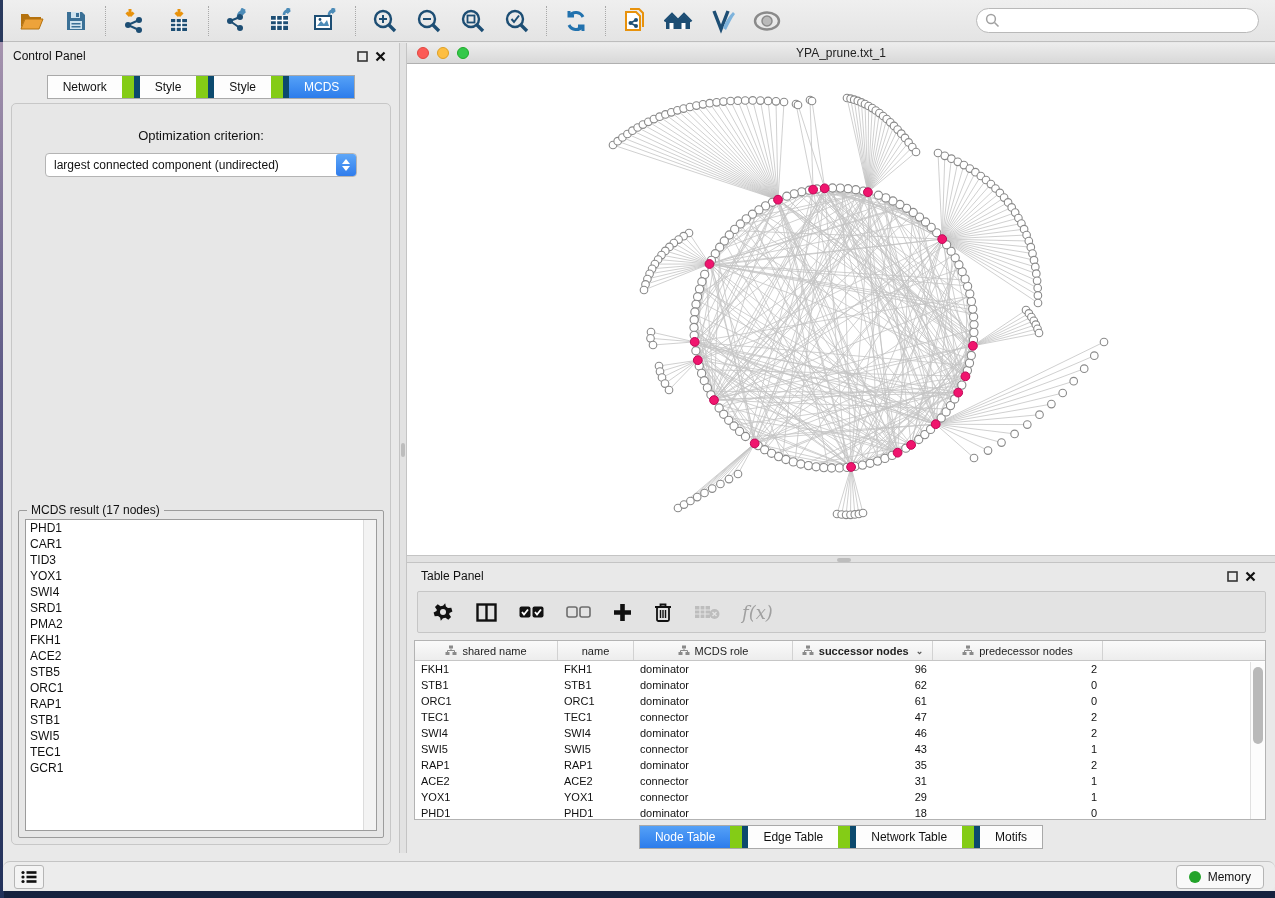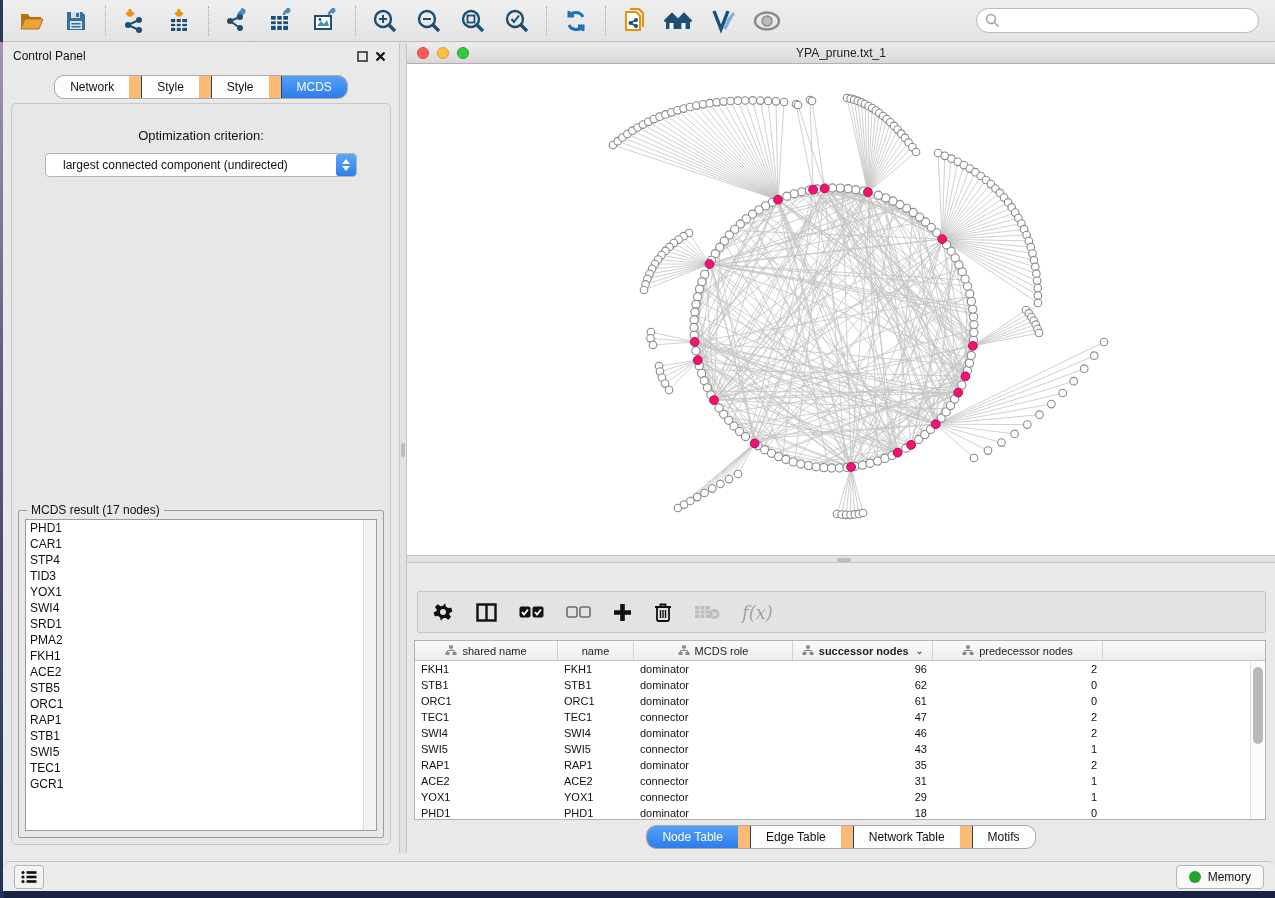--- a/index.html
+++ b/index.html
@@ -28,30 +28,30 @@
   .search-input { border:none; outline:none; background:transparent; flex:1;
     font:12px "Liberation Sans",sans-serif; padding:0 8px 0 4px; }
 
   
   .control-panel { position:absolute; left:0; top:43px; width:396px; bottom:38px; background:#e9e9e9; }
   .panel-head { height:26px; display:flex; align-items:center; padding:0 10px; }
   .panel-title { font-size:12px; color:#111; }
   .panel-head .spacer { flex:1; }
   .mini-ic { width:18px; height:16px; display:flex; align-items:center; justify-content:center; cursor:pointer; }
   .seg-tabs { display:flex; justify-content:center; margin-top:6px; }
-  .seg { display:flex; border:1px solid #a9a9a9; border-radius:10px; overflow:hidden; background:#fdba74;gap:12px; }
-  .seg .tab { font-size:12px; padding:4px 15px; color:#111; border-left:1px solid #0c4a6e; cursor:pointer; background:#fdfdfd; }
+  .seg { display:flex; border:1px solid #a9a9a9; border-radius:0; overflow:hidden; background:#84cc16;gap:12px; }
+  .seg .tab { font-size:12px; padding:4px 15px; color:#111; border-left:6px solid #0c4a6e; cursor:pointer; background:#fdfdfd; }
   .seg .tab:first-child { border-left:none; }
   .seg .tab.active { background:linear-gradient(180deg,#55a1f7,#2c7ceb); color:#fff; }
   .cp-inner { position:absolute; left:8px; right:8px; top:60px; bottom:8px;
     border:1px solid #c7c7c7; border-radius:5px; background:#e7e7e7; }
   .opt-label { text-align:center; font-size:13px; color:#111; margin-top:24px; }
   .combo { margin:10px auto 0; width:312px; height:24px; background:#fff;
     border:1px solid #b4b4b4; border-radius:4px; display:flex; align-items:center; cursor:pointer; }
-  .combo-text { flex:1; font-size:12px; padding-left:17px; color:#111; white-space:nowrap; }
+  .combo-text { flex:1; font-size:12px; padding-left:8px; color:#111; white-space:nowrap; }
   .combo-step { width:20px; height:22px; border-radius:3px; margin-right:0;
     background:linear-gradient(180deg,#5ea7f8,#2f7cec); display:flex; flex-direction:column;
     align-items:center; justify-content:center; gap:2px; }
   .combo-step span { width:0; height:0; border-left:4px solid transparent; border-right:4px solid transparent; }
   .arr-up { border-bottom:5px solid #fff; }
   .arr-dn { border-top:5px solid #fff; }
   .btn-row { display:flex; justify-content:center; gap:14px; margin-top:14px; }
   .mac-btn { font-size:13px; color:#111; background:linear-gradient(180deg,#ffffff,#f0f0f0);
     border:1px solid #ababab; border-radius:5px; padding:4px 14px; cursor:pointer; }
   .mac-btn.focused { box-shadow:0 0 0 3px rgba(110,170,250,.6); border-color:#7aa9e8; }
@@ -308,21 +308,20 @@
             <span class="arr-up"></span>
             <span class="arr-dn"></span>
           </span>
       </div>
       <div class="group-box">
         <span class="group-title">MCDS result (17 nodes)</span>
         <div class="mcds-list">
           <div id="mcds-items">
               <div class="mcds-item">PHD1</div>
               <div class="mcds-item">CAR1</div>
-              <div class="mcds-item">STP4</div>
               <div class="mcds-item">TID3</div>
               <div class="mcds-item">YOX1</div>
               <div class="mcds-item">SWI4</div>
               <div class="mcds-item">SRD1</div>
               <div class="mcds-item">PMA2</div>
               <div class="mcds-item">FKH1</div>
               <div class="mcds-item">ACE2</div>
               <div class="mcds-item">STB5</div>
               <div class="mcds-item">ORC1</div>
               <div class="mcds-item">RAP1</div>
@@ -1045,20 +1044,34 @@
           </g>
         </svg>
     </div>
   </div>
 
   <div class="hsplit">
       <div class="grip"></div>
     </div>
 
   <div class="table-panel">
+    <div class="panel-head" style="padding:0 16px 0 14px;">
+      <span class="panel-title">Table Panel</span>
+      <span class="spacer"></span>
+      <span class="mini-ic">
+          <svg width="11" height="11" viewBox="0 0 11 11">
+            <rect x="1" y="1" width="9" height="9" fill="none" stroke="#333" stroke-width="1.6"></rect>
+          </svg>
+        </span>
+      <span class="mini-ic">
+          <svg width="11" height="11" viewBox="0 0 11 11">
+            <path d="M1.5 1.5 L9.5 9.5 M9.5 1.5 L1.5 9.5" stroke="#111" stroke-width="2.2"></path>
+          </svg>
+        </span>
+    </div>
     <div class="tp-toolbar">
       <span class="tp-ic">
         <svg width="22" height="22" viewBox="0 0 22 22">
             <path d="M11 2 L12.5 5 A6.5 6.5 0 0 1 14.8 6L18 4.8 L20 8.2 L17.5 10.3 A6.5 6.5 0 0 1 17.5 11.7 L20 13.8 L18 17.2 L14.8 16 A6.5 6.5 0 0 1 12.5 17 L11 20 L9.5 17 A6.5 6.5 0 0 1 7.2 16 L4 17.2 L2 13.8 L4.5 11.7 A6.5 6.5 0 0 1 4.5 10.3 L2 8.2 L4 4.8 L7.2 6 A6.5 6.5 0 0 1 9.5 5 Z" fill="#111" transform="rotate(14 11 11)"></path>
             <circle cx="11" cy="11" r="3" fill="#e3e3e3"></circle>
           </svg>
       </span>
       <span class="tp-ic">
         <svg width="21" height="19" viewBox="0 0 21 19">
             <rect x="1.5" y="1.5" width="18" height="16" fill="none" stroke="#111" stroke-width="2.4"></rect>

